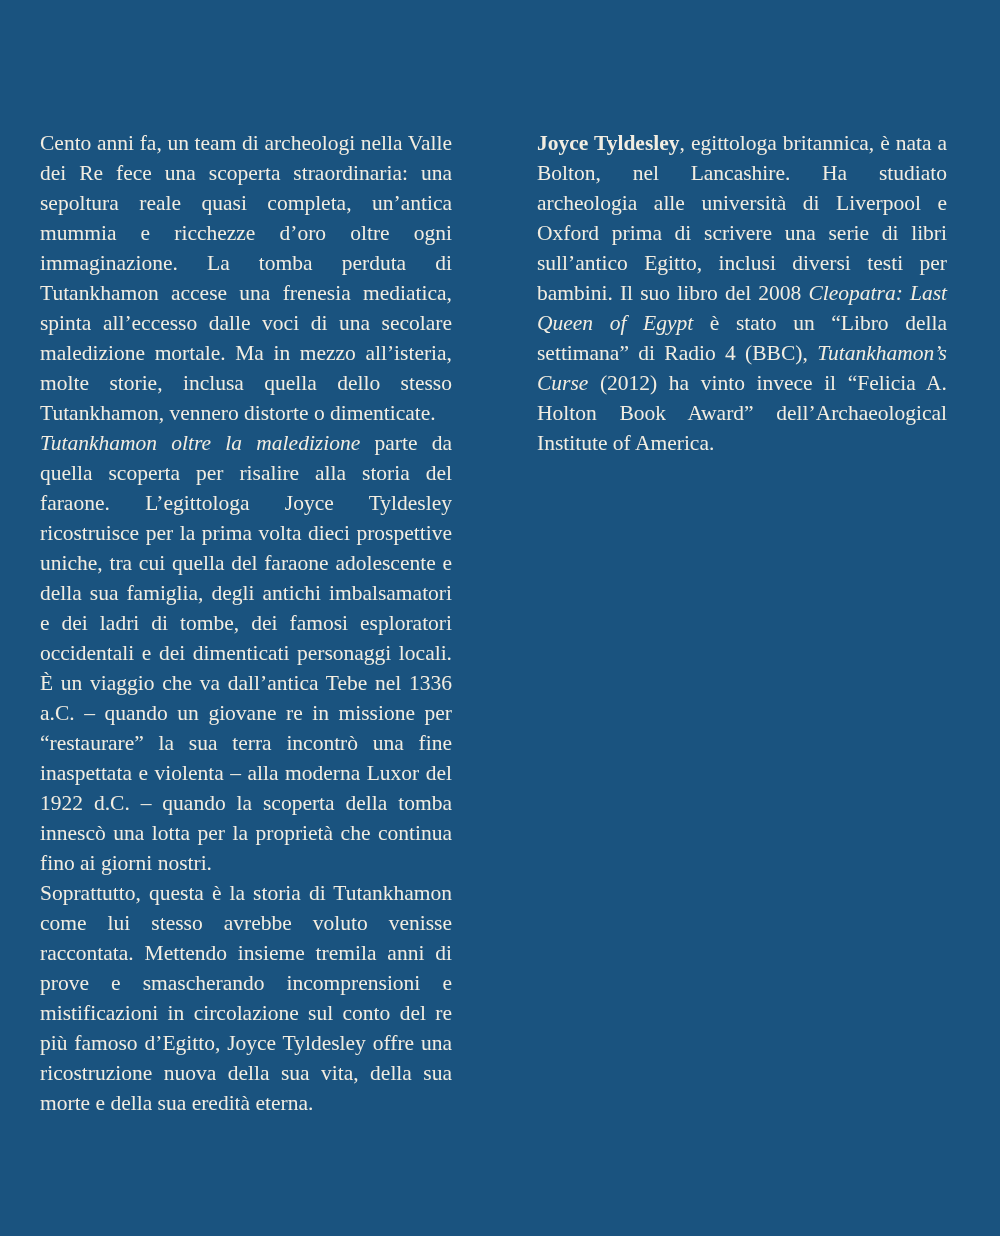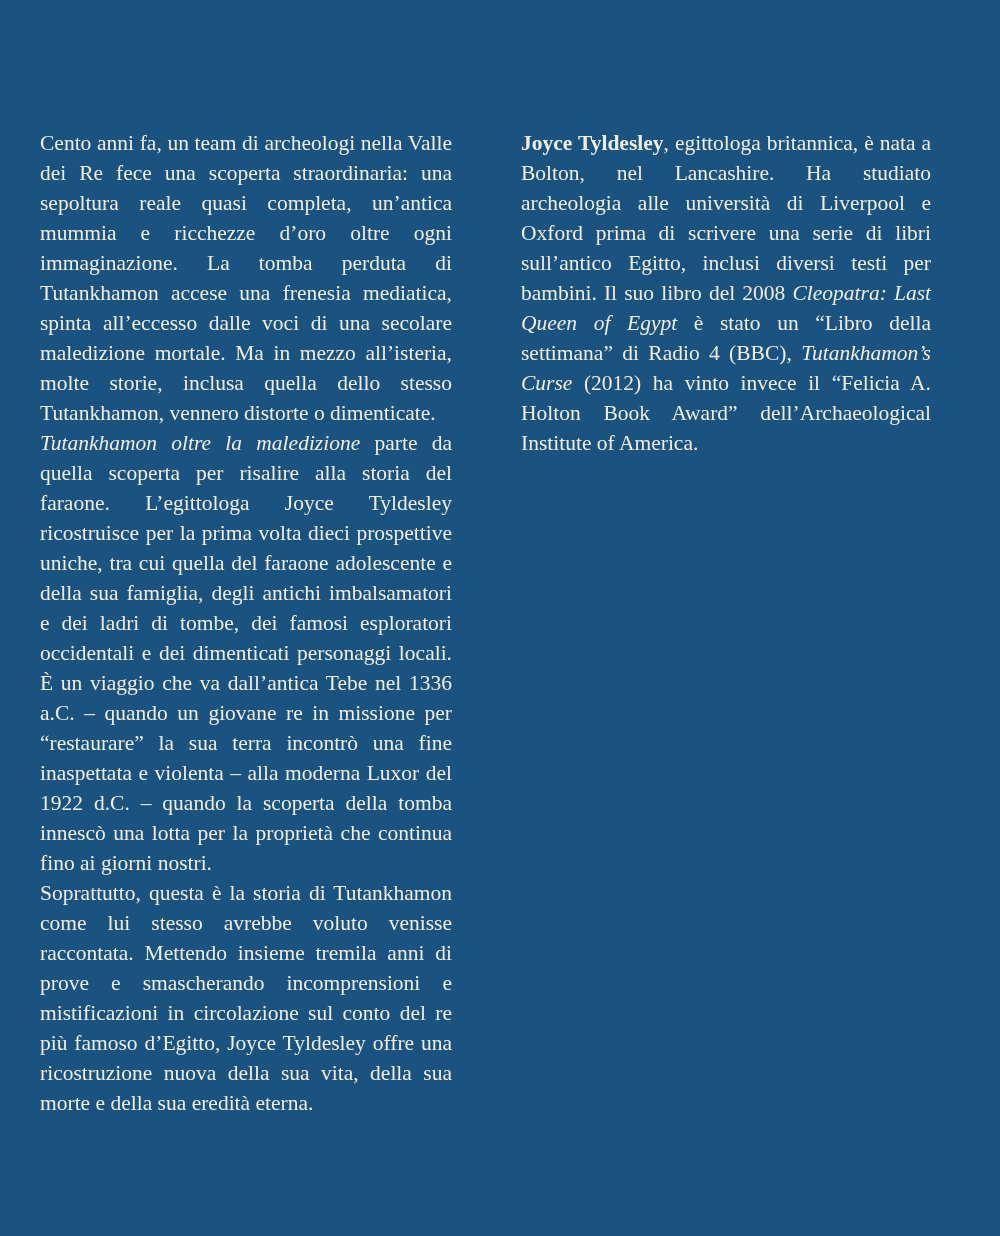--- a/index.html
+++ b/index.html
@@ -28,21 +28,21 @@
   }
   .column p {
     margin: 0;
     padding: 0;
   }
   #left-column {
     left: 40px;
     width: 412px;
   }
   #right-column {
-    left: 521px;
+    left: 537px;
     width: 410px;
   }
   .seg-italic { font-style: italic; }
   .seg-bold   { font-weight: bold; }
 </style>
 </head>
 <body style="background: rgb(26, 83, 127);">
 
 <div class="flap">
 

